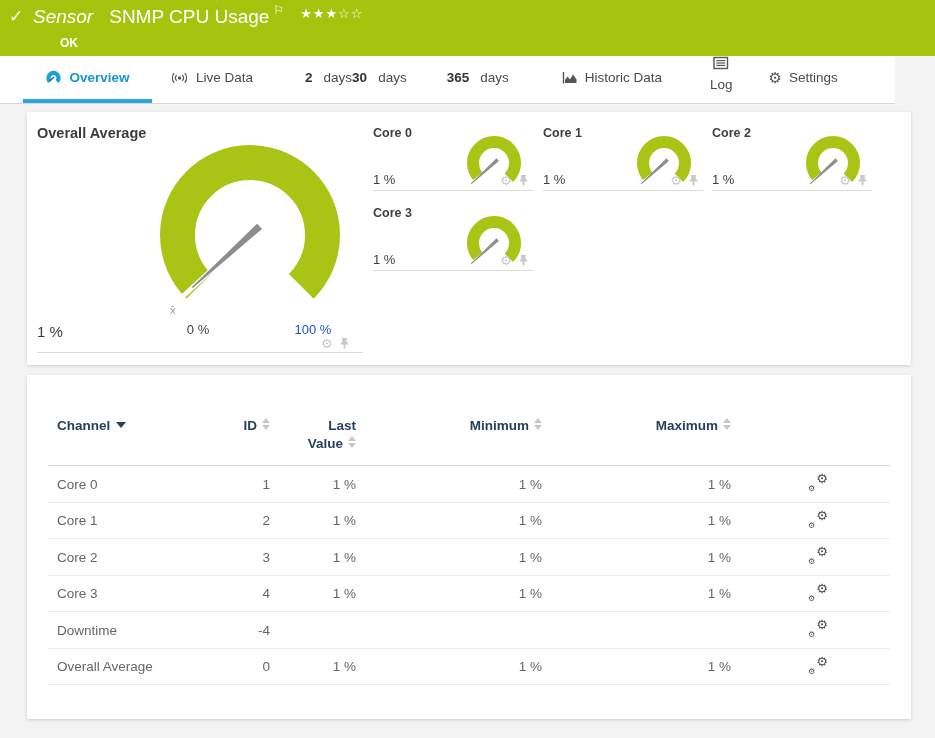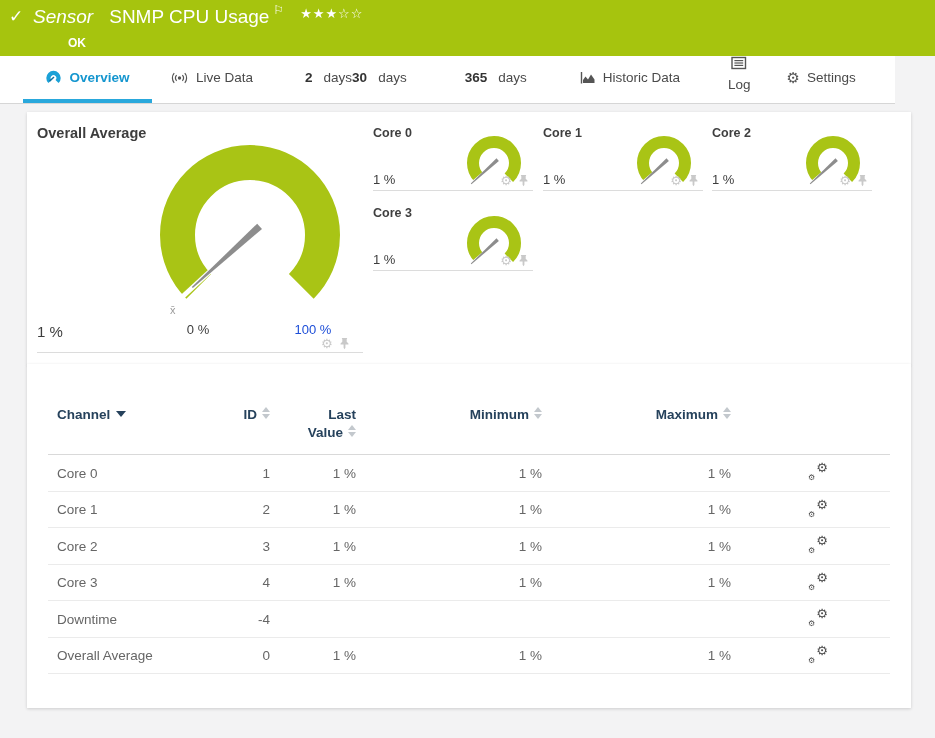--- a/index.html
+++ b/index.html
@@ -25,21 +25,21 @@
   .sensor-title { font-weight:normal; }
   .flag-icon {
     font-family:"DejaVu Sans", sans-serif;
     font-size:12px; vertical-align:9px; margin-left:4px; cursor:pointer;
   }
   .stars {
     font-family:"DejaVu Sans", sans-serif;
     font-size:13px; letter-spacing:1px; margin-left:16px;
     vertical-align:5px; cursor:pointer;
   }
-  .status-ok { position:absolute; left:68px; top:36px; font-size:12px; font-weight:bold; }
+  .status-ok { position:absolute; left:60px; top:36px; font-size:12px; font-weight:bold; }
 
   
   .tab-bar {
     position:absolute; top:56px; left:0; width:895px; height:48px;
     background:#fff; border-bottom:1px solid #d6d6d6;
     display:flex; align-items:stretch; padding-left:23px;text-align:right;
   }
   .tab {
     display:flex; align-items:center; gap:7px;
     font-size:13.5px; color:#4a4a4a; cursor:pointer;
@@ -47,34 +47,34 @@
   }
   .tab .num { font-weight:bold; color:#333; margin-right:4px; }
   .tab-overview {
     width:129px; justify-content:center;
     color:#1596cf; font-weight:bold;
     border-bottom:4px solid #29a8dc;
   }
   .tab-live     { margin-left:18px; }
   .tab-2days    { margin-left:52px; }
   .tab-30days   { }
-  .tab-365days  { margin-left:58px; }
+  .tab-365days  { margin-left:40px; }
   .tab-historic { margin-left:53px; }
   .tab-log      { margin-left:48px;flex-direction:column; }
   .tab-settings { margin-left:36px; }
   .glyph-icon { font-family:"DejaVu Sans", sans-serif; font-size:15px; color:#555; }
 
   
   .panel {
     position:absolute; left:27px; width:884px; background:#fff;
     box-shadow:0 1px 3px rgba(0,0,0,.16);
     padding-left:37px;
   }
   .panel-gauges { top:112px; height:253px; }
-  .panel-table  { top:364px; height:344px; }
+  .panel-table  { top:375px; height:344px; }
 
   
   .overall-label { position:absolute; left:10px; top:13px; font-size:14.5px; font-weight:bold; color:#3d3d3d; }
   .big-gauge-svg { position:absolute; left:113px; top:30px; }
   .gauge-min { position:absolute; left:141px; top:210px; width:60px; text-align:center; font-size:13px; color:#3d3d3d; }
   .gauge-max { position:absolute; left:256px; top:210px; width:60px; text-align:center; font-size:13px; color:#1d4ed8; }
   .overall-value { position:absolute; left:10px; top:211px; font-size:15px; color:#3d3d3d; }
   .overall-tools { position:absolute; left:294px; top:224px; }
   .underline-big {
     position:absolute; left:10px; top:240px; width:326px; height:0;

